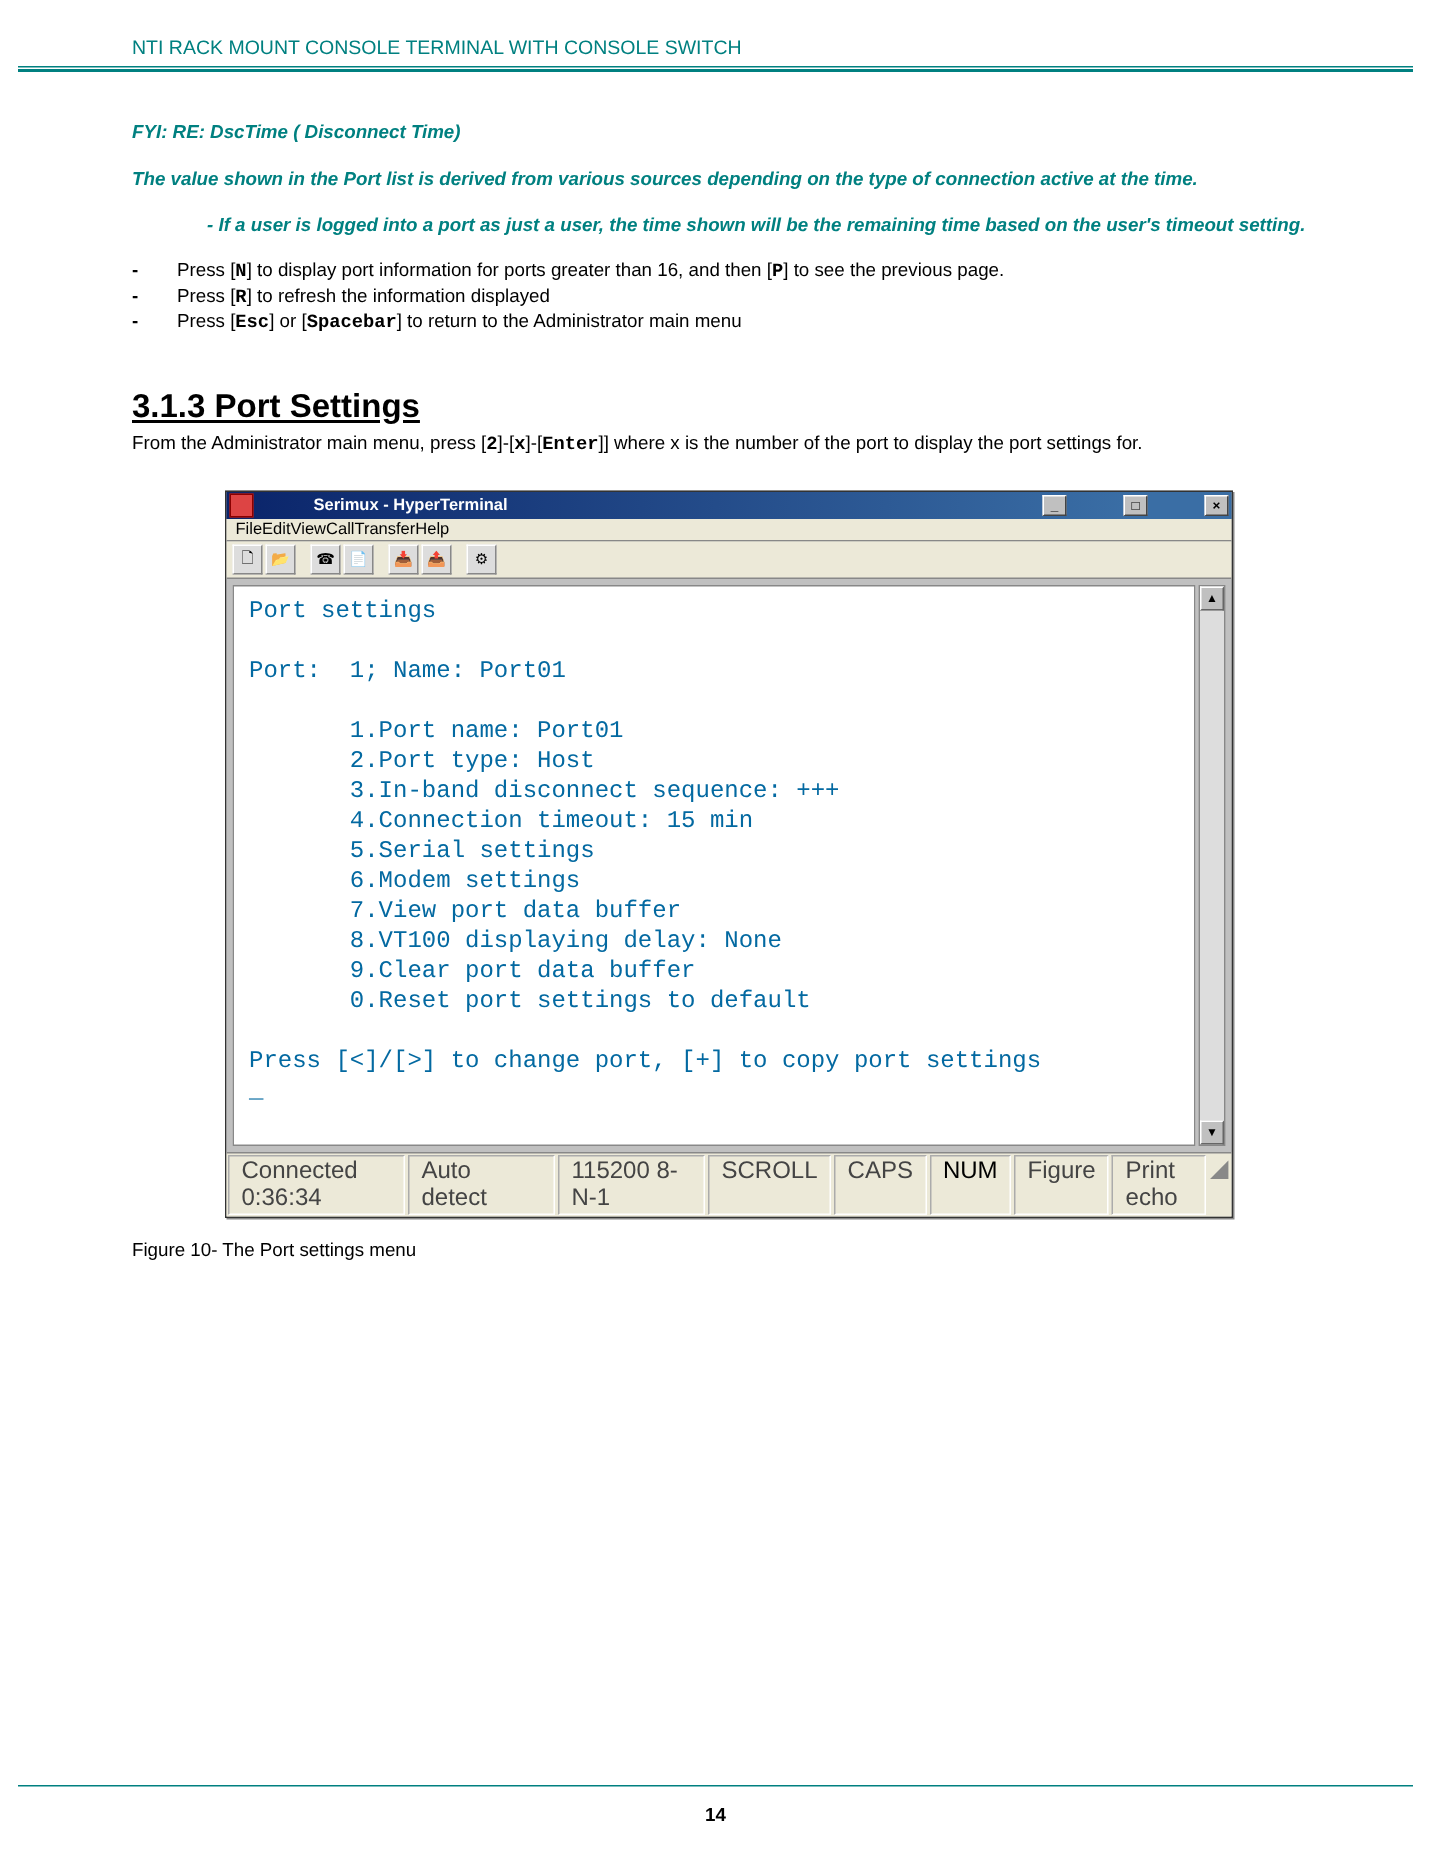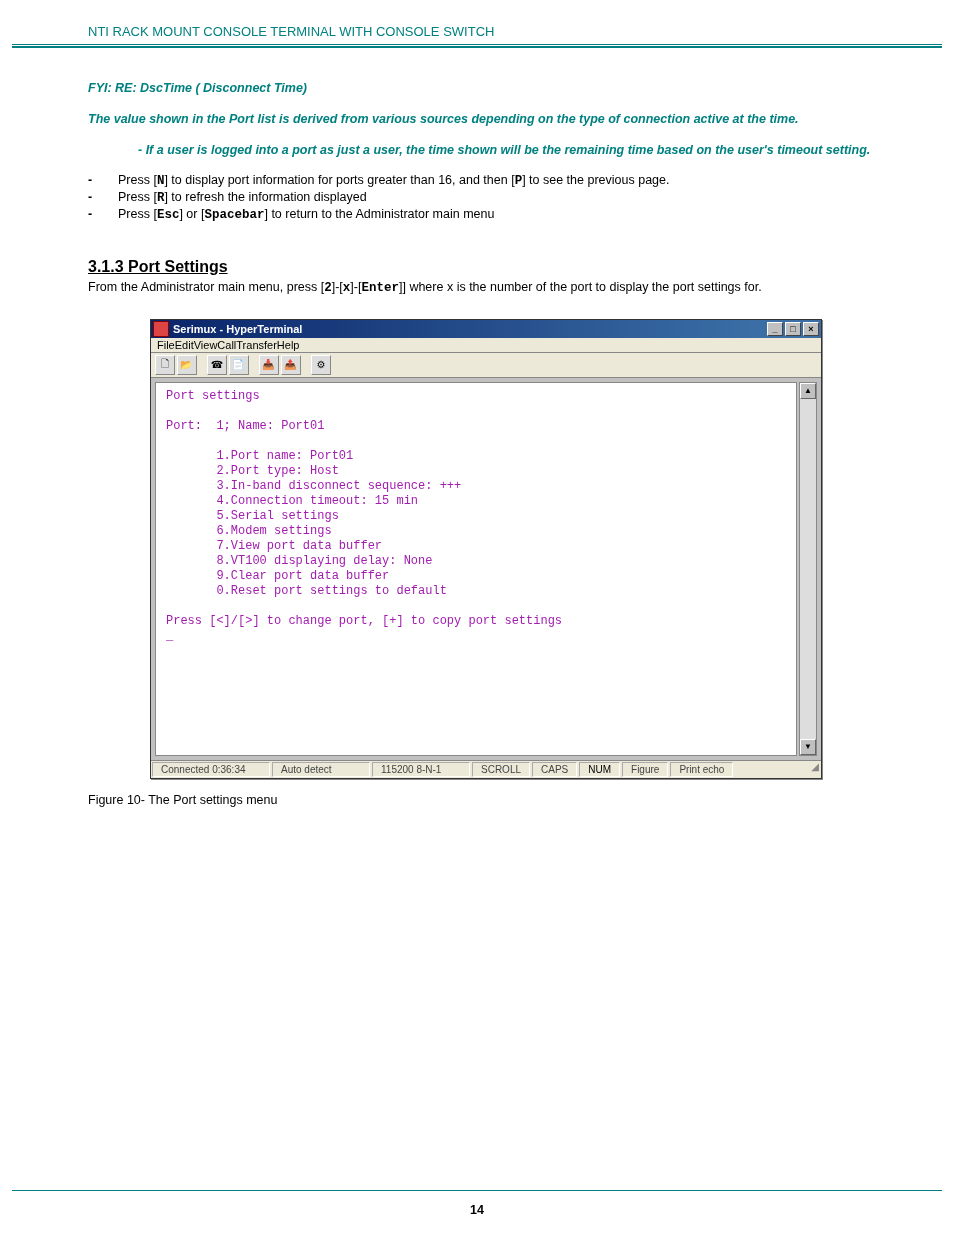--- a/index.html
+++ b/index.html
@@ -47,38 +47,38 @@
   }
   .fyi{color:var(--teal);font-style:italic;font-weight:bold;line-height:1.35;}
   .fyi .title{margin-bottom:14px;}
   .fyi .lead{margin-bottom:14px;}
   .fyi ul{list-style:none;margin:0 0 0 50px;padding:0;}
   .fyi li{margin-bottom:14px;text-indent:-7px;padding-left:7px;}
   .dash-list{list-style:none;margin:0;padding:0;margin-left:-70px;}
   .dash-list li{display:flex;margin:2px 0;align-items:flex-start;}
   .dash-list .bullet{width:30px;font-weight:bold;text-align:left;flex:0 0 30px;}
   .mono{font-family:var(--mono);font-weight:bold;}
-  h2.section{font-size:16px;margin:36px 0 4px 0;text-decoration:underline;}
+  h2.section{font-size:22px;margin:36px 0 4px 0;text-decoration:underline;}
   .para{margin:4px 0 14px 0;}
 
 
   .ht-window{
     width:670px;
     border:1px solid #333;
     box-shadow:1px 1px 0 #888;
     margin-top:24px;margin-left:62px;
     font-family:Tahoma, Arial, sans-serif;
     font-size:11px;
     background:#c0c0c0;
   }
   .ht-titlebar{
     background:linear-gradient(90deg,#0a246a 0%,#3a6ea5 90%);
     color:#fff;
     display:flex;align-items:center;
-    height:18px;padding:0 2px;
+    height:18px;padding:0 2px;gap:36px;
   }
   .ht-titlebar .appicon{
     width:14px;height:14px;background:#d44;display:inline-block;margin-right:4px;border:1px solid #800;
   }
   .ht-titlebar .title{flex:1;font-weight:bold;font-size:11px;}
   .ht-btn{
     width:14px;height:12px;background:#c0c0c0;border:1px solid #fff;border-right-color:#444;border-bottom-color:#444;
     margin-left:2px;display:inline-flex;align-items:center;justify-content:center;font-size:9px;font-weight:bold;color:#000;
   }
   .ht-menubar{background:#ece9d8;padding:1px 6px;display:flex;color:#000;border-bottom:1px solid #888;}
@@ -87,31 +87,31 @@
   .ht-tool{
     width:18px;height:18px;border:1px solid #fff;border-right-color:#888;border-bottom-color:#888;
     background:#ddd;display:inline-flex;align-items:center;justify-content:center;font-size:10px;
   }
   .ht-tool.sep{border:none;background:transparent;width:6px;}
   .ht-client{
     display:flex;background:#c0c0c0;padding:4px;
   }
   .ht-term{
     flex:1;background:#fff;border:1px solid #888;padding:6px 10px;
-    font-family:var(--mono);font-size:12px;line-height:1.25;color:#a21caf;
+    font-family:var(--mono);font-size:16px;line-height:1.25;color:#0369a1;
     white-space:pre;min-height:360px;
   }
   .ht-scroll{
     width:16px;background:#ddd;border:1px solid #888;margin-left:2px;position:relative;
   }
   .ht-scroll .arrow{position:absolute;left:0;right:0;height:14px;background:#c0c0c0;border:1px solid #fff;border-right-color:#666;border-bottom-color:#666;display:flex;align-items:center;justify-content:center;font-size:8px;}
   .ht-scroll .arrow.up{top:0;}
   .ht-scroll .arrow.down{bottom:0;}
   .ht-status{
-    display:flex;background:#ece9d8;border-top:1px solid #888;font-size:10px;color:#444;
+    display:flex;background:#ece9d8;border-top:1px solid #888;font-size:16px;color:#444;
   }
   .ht-status .cell{border:1px inset #fff;padding:1px 8px;margin:1px;}
   .ht-status .cell.wide{flex:0 0 100px;}
   .ht-status .cell.grow{flex:0 0 80px;}
   .ht-status .grip{margin-left:auto;width:14px;text-align:right;padding:0 2px;color:#888;}
   .figure-caption{text-align:left;font-weight:normal;margin-top:14px;font-size:12.5px;}
 </style>
 </head>
 <body>
 

